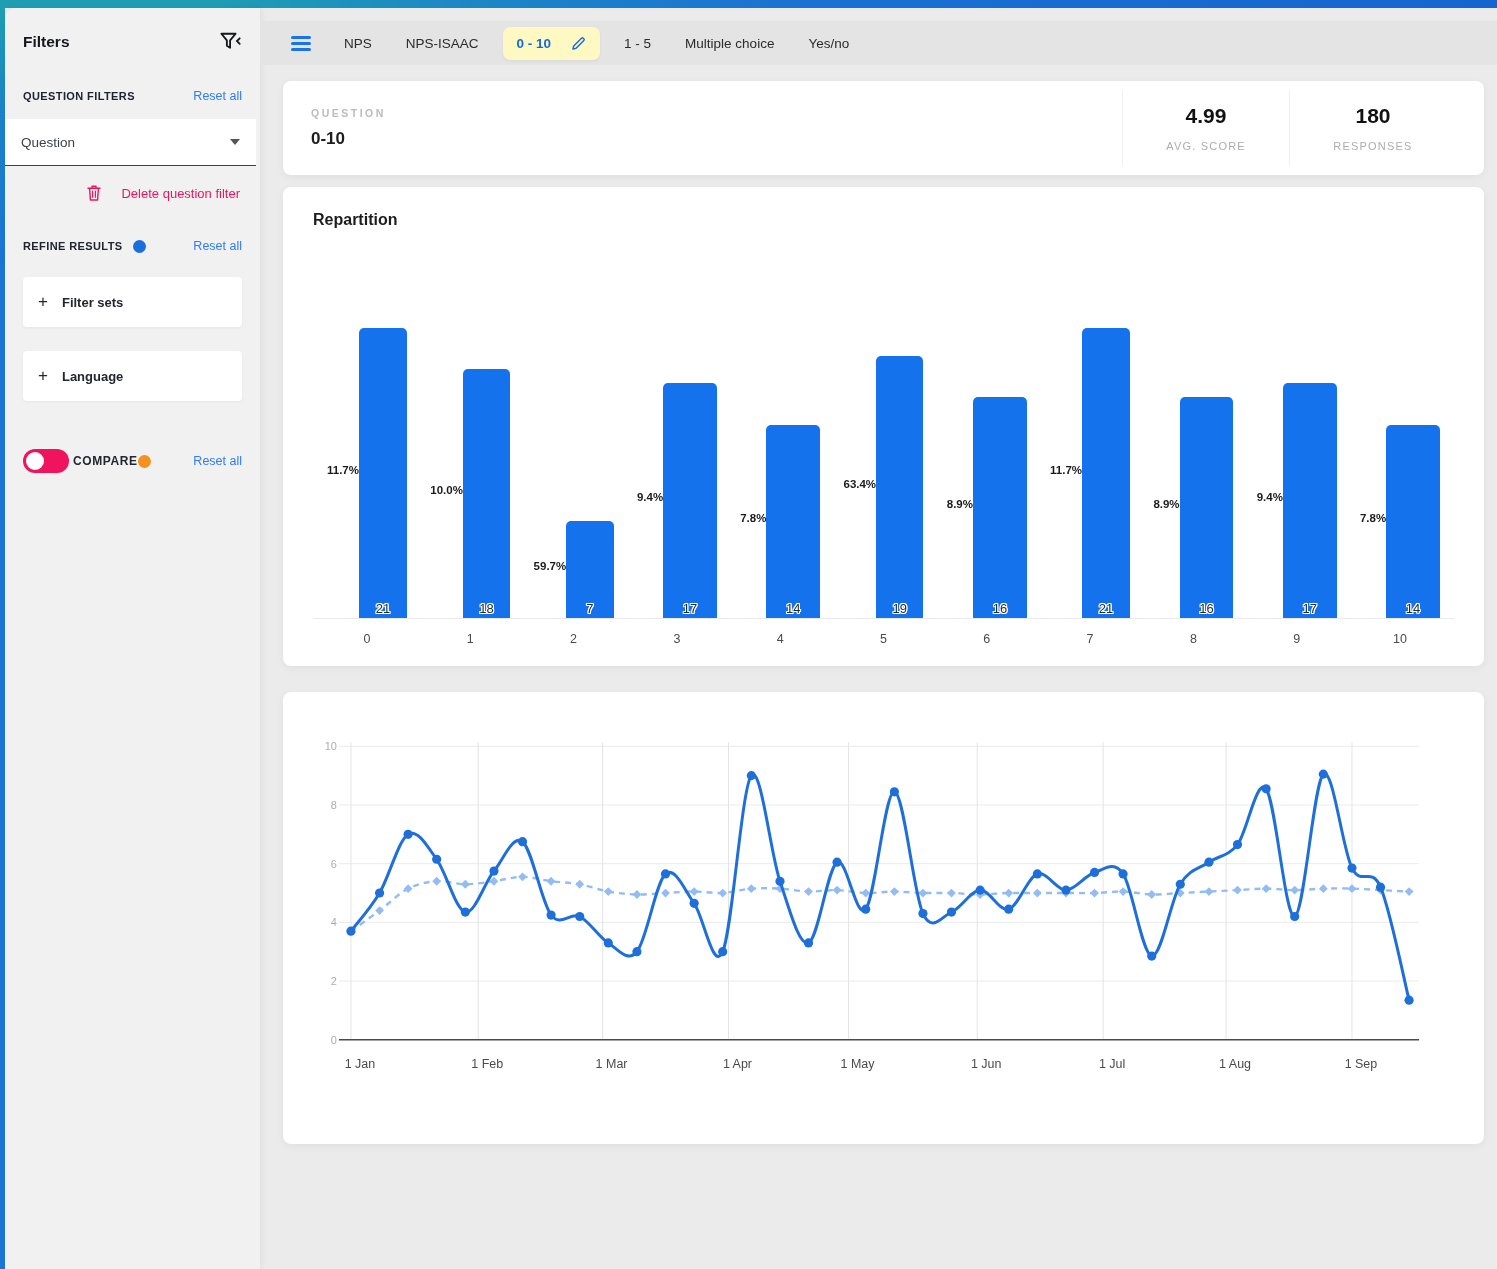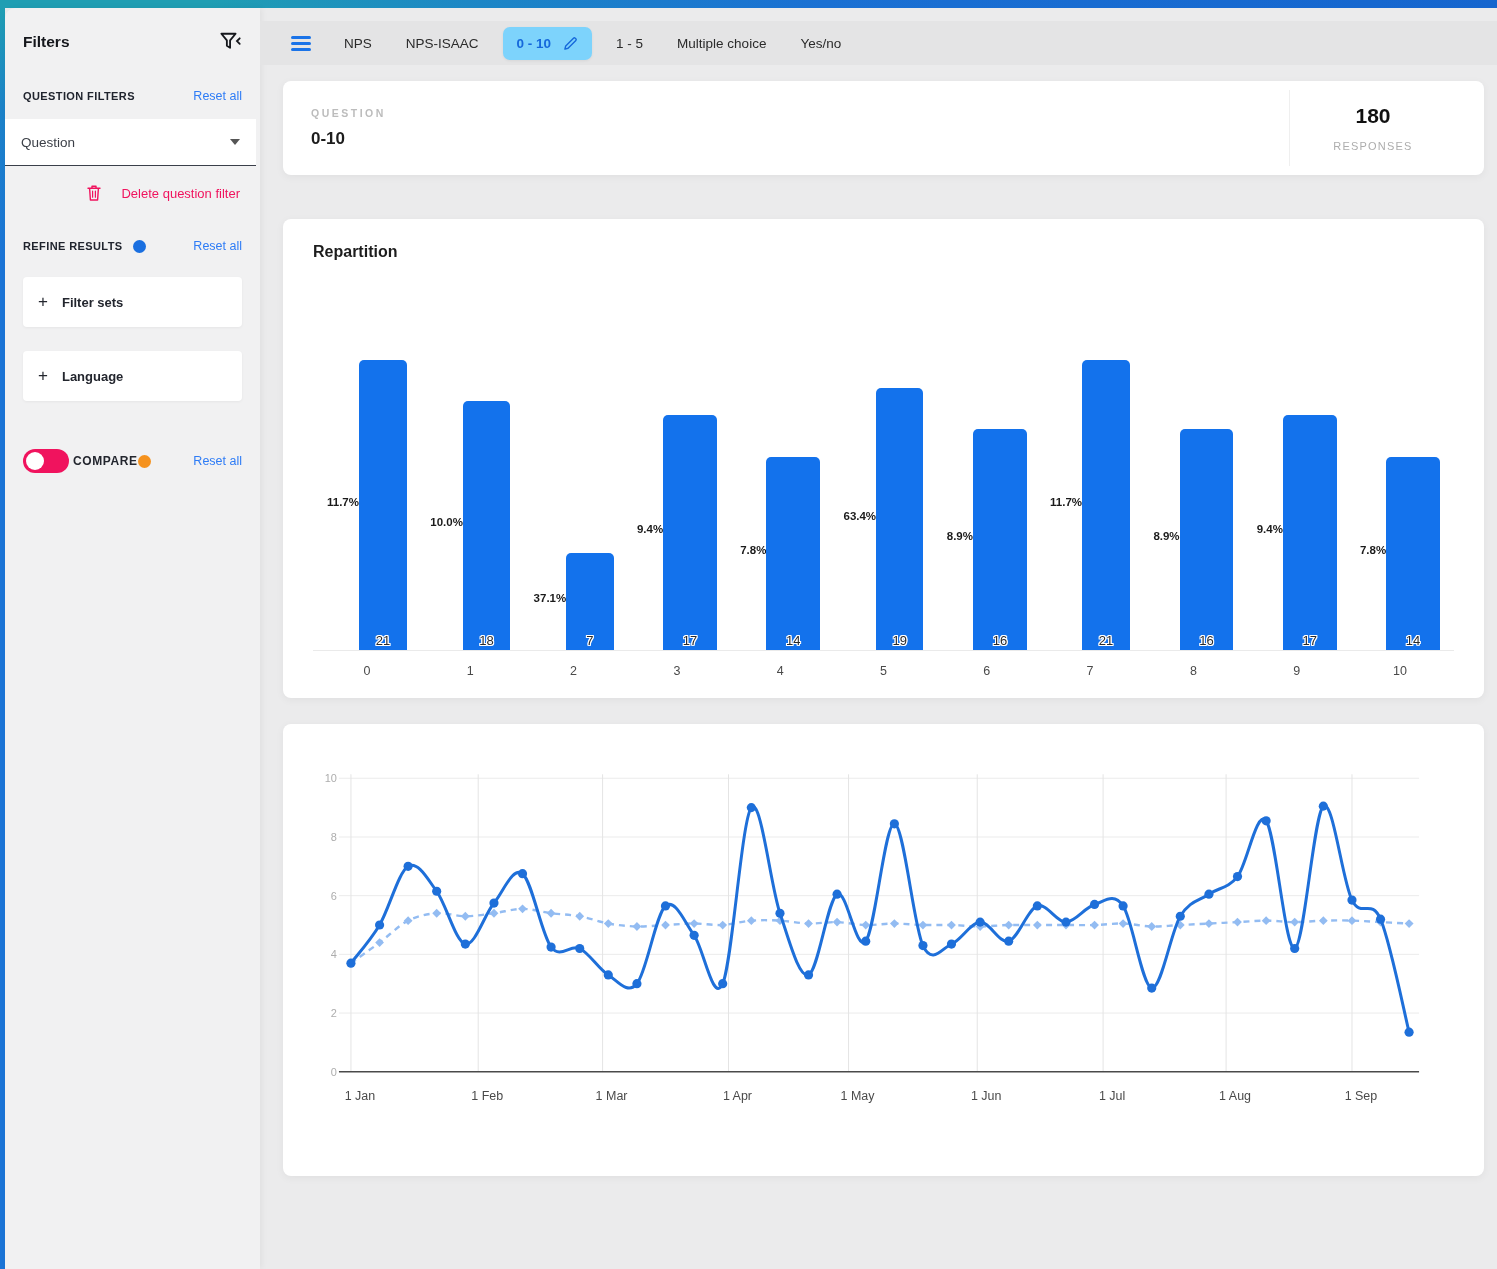--- a/index.html
+++ b/index.html
@@ -40,32 +40,32 @@
   .dot.blue{background:#1A6FE0;margin-left:10px}
   .dot.orange{background:#F5921E}
 
   
   main{position:absolute;top:8px;left:260px;right:0;bottom:0;padding:0 13px 0 23px}
   h1{font-size:21px;font-weight:700;color:#161616;margin:20px 0 0;letter-spacing:.2px}
   .tabbar{margin:13px -13px 0 -23px;background:#E4E4E5;height:44px;display:flex;align-items:center;padding-left:31px}
   .hamburger{display:inline-flex;flex-direction:column;gap:3px;margin-right:16px;cursor:pointer}
   .hamburger i{display:block;width:20px;height:3px;background:#1A73E8;border-radius:2px}
   .tab{font-size:13.5px;color:#2b2b2b;padding:0 17px;cursor:pointer;white-space:nowrap}
-  .tab.active{background:#7dd3fc;border-radius:7px;padding:9px 14px;margin:0 7px;color:#1568DB;font-weight:700;
-              display:flex;align-items:center;gap:12px;box-shadow:0 1px 3px rgba(0,0,0,.06)}
+  .tab.active{background:#fef9c3;border-radius:7px;padding:9px 14px;margin:0 7px;color:#1568DB;font-weight:700;
+              display:flex;align-items:center;gap:20px;box-shadow:0 1px 3px rgba(0,0,0,.06)}
   .card{background:#fff;border-radius:8px;box-shadow:0 2px 8px rgba(0,0,0,.05)}
   .question-card{margin-top:16px;height:94px;display:flex;align-items:center;padding:0 28px}
   .q-label{font-size:10.5px;letter-spacing:2.5px;color:#BCBCBC;font-weight:700}
   .q-value{font-size:17px;font-weight:700;color:#1d1d1d;margin-top:10px}
   .stats{margin-left:auto;display:flex;height:76px;align-items:stretch}
   .stat{width:167px;text-align:center;border-left:1px solid #EFEFEF;display:flex;flex-direction:column;justify-content:center}
   .stat-value{font-size:21px;font-weight:700;color:#111}
   .stat-label{font-size:11px;color:#ADADAD;letter-spacing:1.2px;margin-top:12px}
 
-  .repartition-card{margin-top:44px;padding:24px 30px 20px}
+  .repartition-card{margin-top:12px;padding:24px 30px 20px}
   h2{font-size:16px;font-weight:700;color:#1d1d1d;margin:0}
   .bars-wrap{display:flex;justify-content:space-between;align-items:flex-end;height:330px;margin-top:60px;
              border-bottom:1px solid #EAEAEA;padding:0 14px}
   .bar-col{width:80px;display:flex;flex-direction:row;align-items:center;justify-content:flex-end}
   .bar-pct{font-size:11.5px;font-weight:700;color:#1b1b1b;margin-bottom:7px}
   .bar{width:80px;border-radius:5px 5px 0 0;position:relative}
   .bar-count{position:absolute;bottom:2px;left:0;right:0;text-align:center;font-size:13px;font-weight:400;color:#2b2b2b;
              text-shadow:-1px -1px 0 #fff,1px -1px 0 #fff,-1px 1px 0 #fff,1px 1px 0 #fff,0 1px 0 #fff,0 -1px 0 #fff,1px 0 0 #fff,-1px 0 0 #fff}
   .bar-xlabels{display:flex;justify-content:space-between;padding:0 14px;margin-top:13px}
   .bar-xlabel{width:80px;text-align:center;font-size:12.5px;color:#4a4a4a}
@@ -164,20 +164,24 @@
     <span class="tab">Yes/no</span>
   </div>
 
   <section class="card question-card">
     <div>
       <div class="q-label">QUESTION</div>
       <div class="q-value">0-10</div>
     </div>
     <div class="stats">
       <div class="stat">
+        <div class="stat-value">4.99</div>
+        <div class="stat-label">AVG. SCORE</div>
+      </div>
+      <div class="stat">
         <div class="stat-value">180</div>
         <div class="stat-label">RESPONSES</div>
       </div>
     </div>
   </section>
 
   <section class="card repartition-card">
     <h2>Repartition</h2>
     <div id="bar-chart" class="bars-wrap">
         <div class="bar-col">
@@ -186,21 +190,21 @@
             <div class="bar-count">21</div>
           </div>
         </div>
         <div class="bar-col">
           <div class="bar-pct">10.0%</div>
           <div class="bar" style="height: 249px; background: rgb(19, 114, 236);">
             <div class="bar-count">18</div>
           </div>
         </div>
         <div class="bar-col">
-          <div class="bar-pct">37.1%</div>
+          <div class="bar-pct">59.7%</div>
           <div class="bar" style="height: 97px; background: rgb(19, 114, 236);">
             <div class="bar-count">7</div>
           </div>
         </div>
         <div class="bar-col">
           <div class="bar-pct">9.4%</div>
           <div class="bar" style="height: 235px; background: rgb(19, 114, 236);">
             <div class="bar-count">17</div>
           </div>
         </div>

